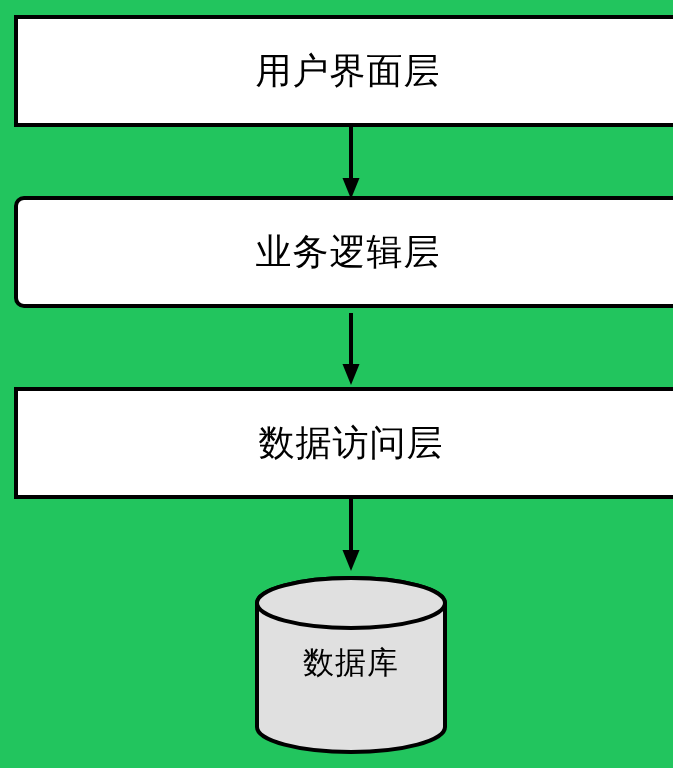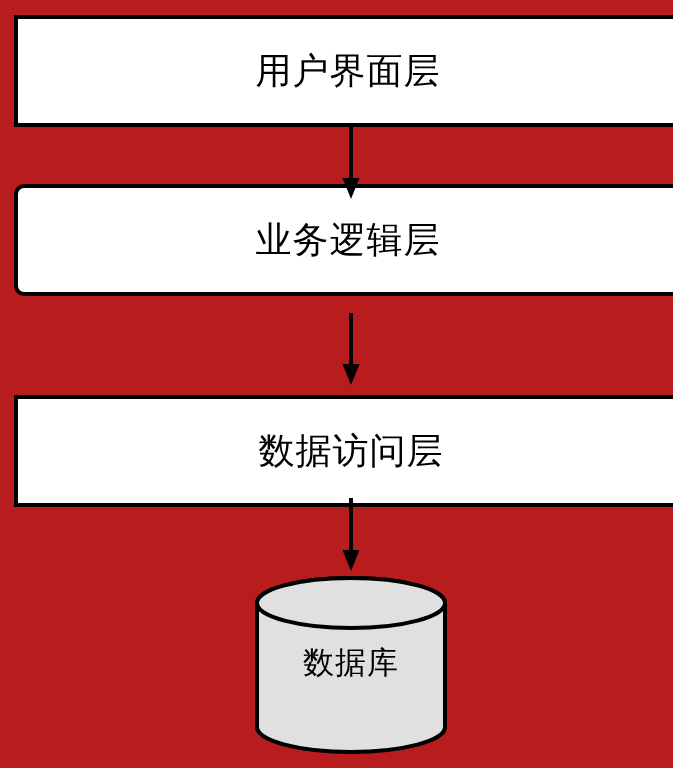--- a/index.html
+++ b/index.html
@@ -4,21 +4,21 @@
 <style>
   html, body {
     margin: 0;
     padding: 0;
     background: #ffffff;
   }
   .canvas {
     position: relative;
     width: 673px;
     height: 768px;
-    background: #b91c1c;
+    background: #22c55e;
     font-family: "Liberation Sans", sans-serif;
     overflow: hidden;
   }
   .layer-box {
     position: absolute;
     left: 14px;
     width: 668px;
     height: 112px;
     box-sizing: border-box;
     border: 4px solid #000000;
@@ -60,25 +60,25 @@
 </style>
 </head>
 <body>
 
 <div class="canvas">
 
   <div class="layer-box" style="top:15px;">
     <span class="label">用户界面层</span>
   </div>
 
-  <div class="layer-box" style="top:184px;border-radius:10px;">
+  <div class="layer-box" style="top:196px;border-radius:10px;">
     <span class="label">业务逻辑层</span>
   </div>
 
-  <div class="layer-box" style="top:395px;padding-left:6px;">
+  <div class="layer-box" style="top:387px;padding-left:6px;">
     <span class="label">数据访问层</span>
   </div>
 
   <svg class="edge-svg" viewBox="0 0 694 768" xmlns="http://www.w3.org/2000/svg">
 
     <g>
       <line x1="351" y1="127" x2="351" y2="180" stroke-width="4" stroke="#000000"></line>
       <polygon points="351,199 342.5,178 359.5,178" fill="#000000"></polygon>
     </g>
 

